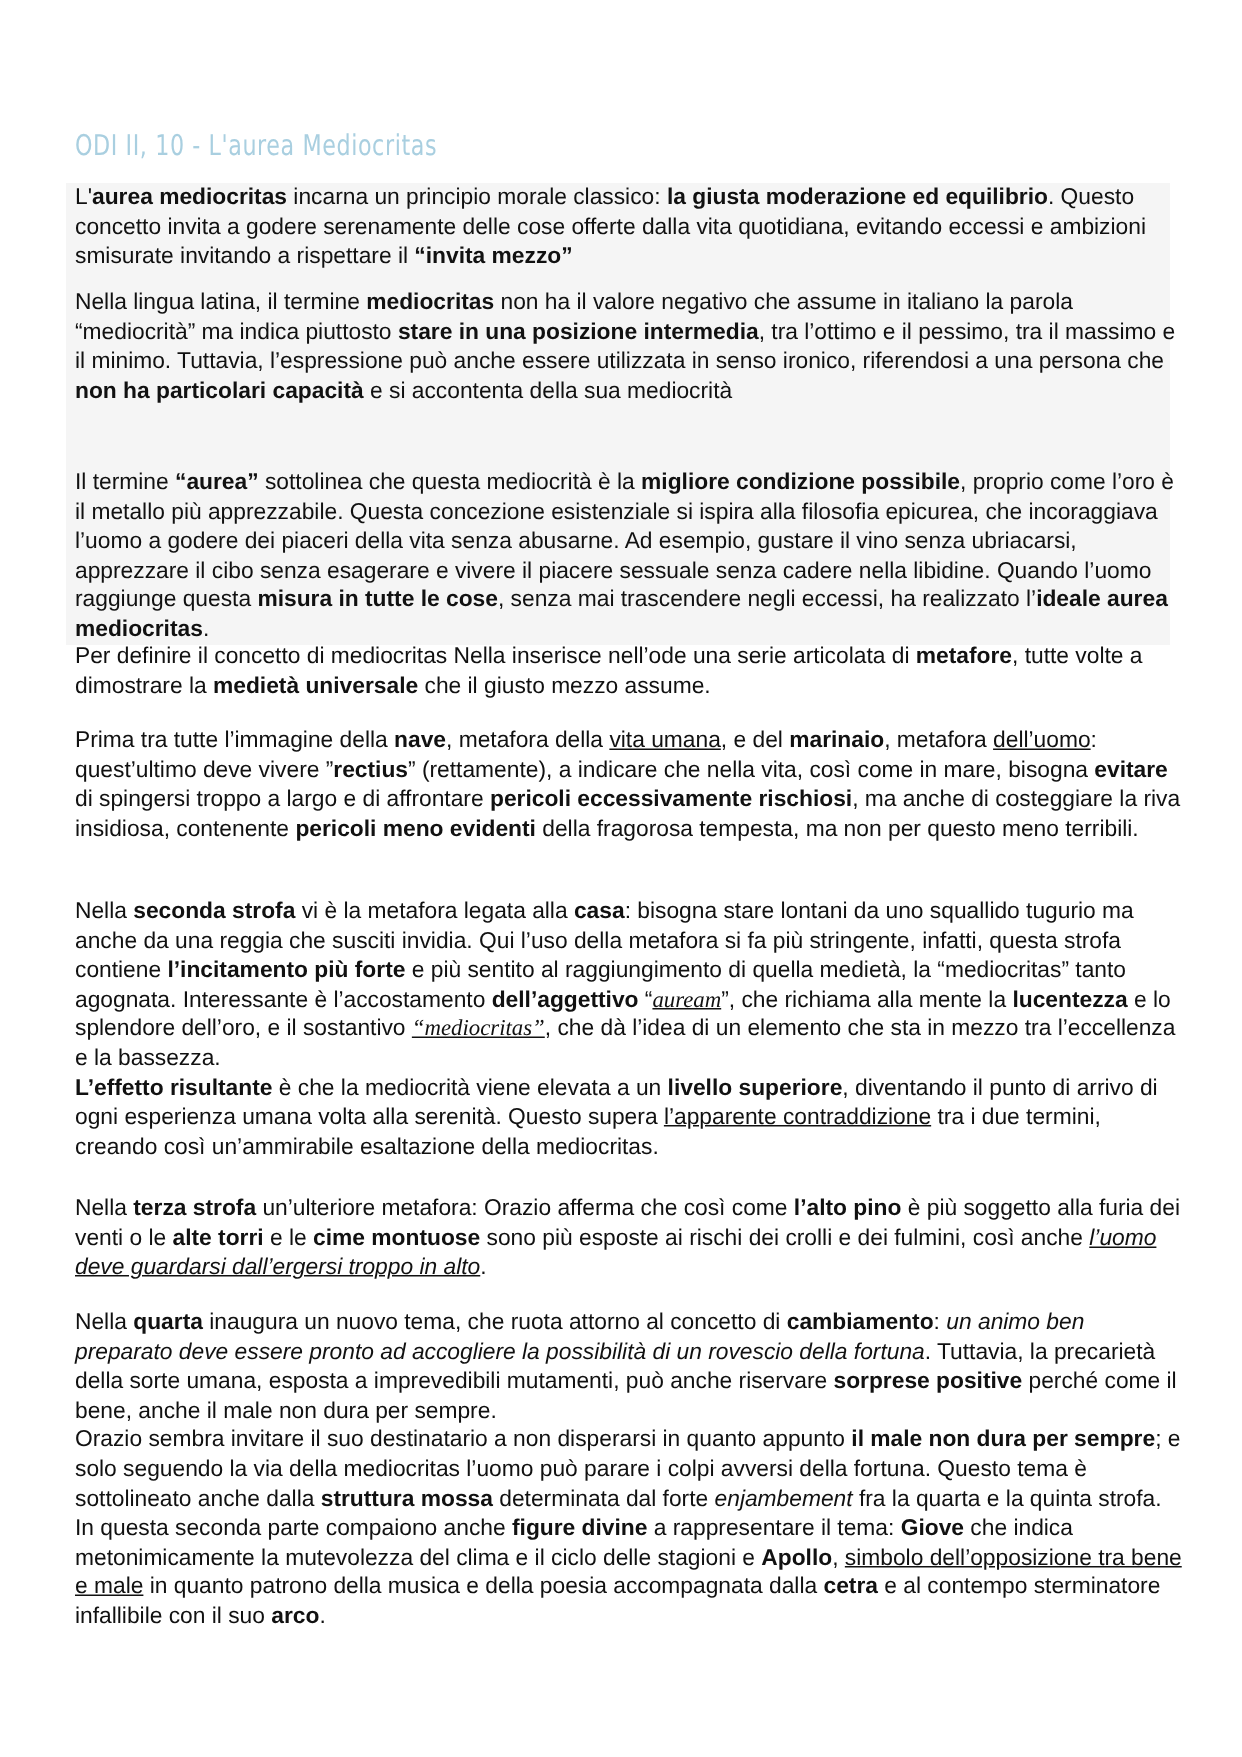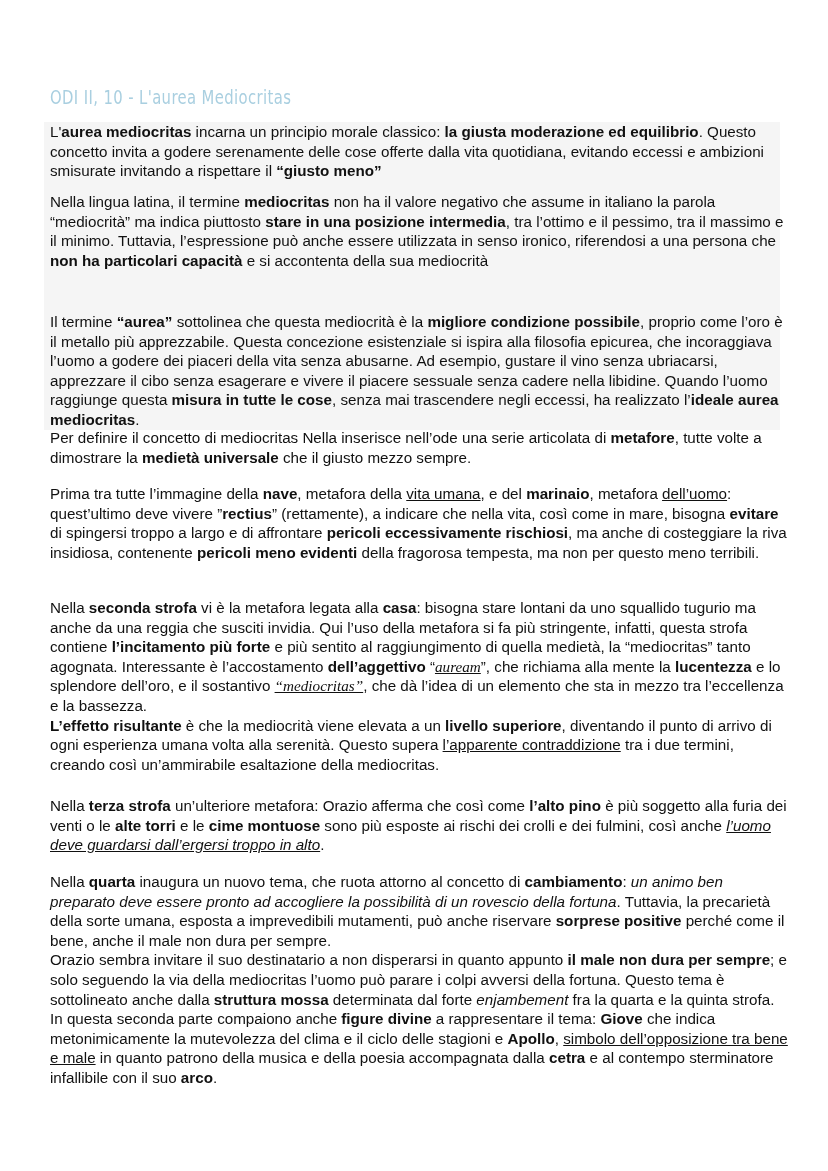--- a/index.html
+++ b/index.html
@@ -74,27 +74,27 @@
 <body>
 
 <div class="page">
 
   <div class="title">ODI II, 10 - L'aurea Mediocritas</div>
 
   <div class="highlight-box"></div>
 
   <div class="content">
 
-    <p id="p1"><span>L'</span><b>aurea mediocritas</b><span> incarna un principio morale classico: </span><b>la giusta moderazione ed equilibrio</b><span>. Questo concetto invita a godere serenamente delle cose offerte dalla vita quotidiana, evitando eccessi e ambizioni smisurate invitando a rispettare il </span><b>“giusto meno”</b></p>
+    <p id="p1"><span>L'</span><b>aurea mediocritas</b><span> incarna un principio morale classico: </span><b>la giusta moderazione ed equilibrio</b><span>. Questo concetto invita a godere serenamente delle cose offerte dalla vita quotidiana, evitando eccessi e ambizioni smisurate invitando a rispettare il </span><b>“invita mezzo”</b></p>
 
     <p id="p2"><span>Nella lingua latina, il termine </span><b>mediocritas</b><span> non ha il valore negativo che assume in italiano la parola “mediocrità” ma indica piuttosto </span><b>stare in una posizione intermedia</b><span>, tra l’ottimo e il pessimo, tra il massimo e il minimo. Tuttavia, l’espressione può anche essere utilizzata in senso ironico, riferendosi a una persona che </span><b>non ha particolari capacità</b><span> e si accontenta della sua mediocrità</span></p>
 
     <p id="p3"><span>Il termine </span><b>“aurea”</b><span> sottolinea che questa mediocrità è la </span><b>migliore condizione possibile</b><span>, proprio come l’oro è il metallo più apprezzabile. Questa concezione esistenziale si ispira alla filosofia epicurea, che incoraggiava l’uomo a godere dei piaceri della vita senza abusarne. Ad esempio, gustare il vino senza ubriacarsi, apprezzare il cibo senza esagerare e vivere il piacere sessuale senza cadere nella libidine. Quando l’uomo raggiunge questa </span><b>misura in tutte le cose</b><span>, senza mai trascendere negli eccessi, ha realizzato l’</span><b>ideale aurea mediocritas</b><span>.</span></p>
 
-    <p id="p4"><span>Per definire il concetto di mediocritas Nella inserisce nell’ode una serie articolata di </span><b>metafore</b><span>, tutte volte a dimostrare la </span><b>medietà universale</b><span> che il giusto mezzo sempre.</span></p>
+    <p id="p4"><span>Per definire il concetto di mediocritas Nella inserisce nell’ode una serie articolata di </span><b>metafore</b><span>, tutte volte a dimostrare la </span><b>medietà universale</b><span> che il giusto mezzo assume.</span></p>
 
     <p id="p5"><span>Prima tra tutte l’immagine della </span><b>nave</b><span>, metafora della </span><span class="u">vita umana</span><span>, e del </span><b>marinaio</b><span>, metafora </span><span class="u">dell’uomo</span><span>: quest’ultimo deve vivere ”</span><b>rectius</b><span>” (rettamente), a indicare che nella vita, così come in mare, bisogna </span><b>evitare</b><span> di spingersi troppo a largo e di affrontare </span><b>pericoli eccessivamente rischiosi</b><span>, ma anche di costeggiare la riva insidiosa, contenente </span><b>pericoli meno evidenti</b><span> della fragorosa tempesta, ma non per questo meno terribili.</span></p>
 
     <div id="p6">
       <p class="tight"><span>Nella </span><b>seconda strofa</b><span> vi è la metafora legata alla </span><b>casa</b><span>: bisogna stare lontani da uno squallido tugurio ma anche da una reggia che susciti invidia. Qui l’uso della metafora si fa più stringente, infatti, questa strofa contiene </span><b>l’incitamento più forte</b><span> e più sentito al raggiungimento di quella medietà, la “mediocritas” tanto agognata. Interessante è l’accostamento </span><b>dell’aggettivo</b><span> “</span><span class="ser-i">auream</span><span>”, che richiama alla mente la </span><b>lucentezza</b><span> e lo splendore dell’oro, e il sostantivo </span><span class="ser-i">“mediocritas”</span><span>, che dà l’idea di un elemento che sta in mezzo tra l’eccellenza e la bassezza.</span></p>
       <p class="tight"><b>L’effetto risultante</b><span> è che la mediocrità viene elevata a un </span><b>livello superiore</b><span>, diventando il punto di arrivo di ogni esperienza umana volta alla serenità. Questo supera </span><span class="u">l’apparente contraddizione</span><span> tra i due termini, creando così un’ammirabile esaltazione della mediocritas.</span></p>
     </div>
 
     <p id="p7"><span>Nella </span><b>terza strofa</b><span> un’ulteriore metafora: Orazio afferma che così come </span><b>l’alto pino</b><span> è più soggetto alla furia dei venti o le </span><b>alte torri</b><span> e le </span><b>cime montuose</b><span> sono più esposte ai rischi dei crolli e dei fulmini, così anche </span><i class="u">l’uomo deve guardarsi dall’ergersi troppo in alto</i><span>.</span></p>
 

